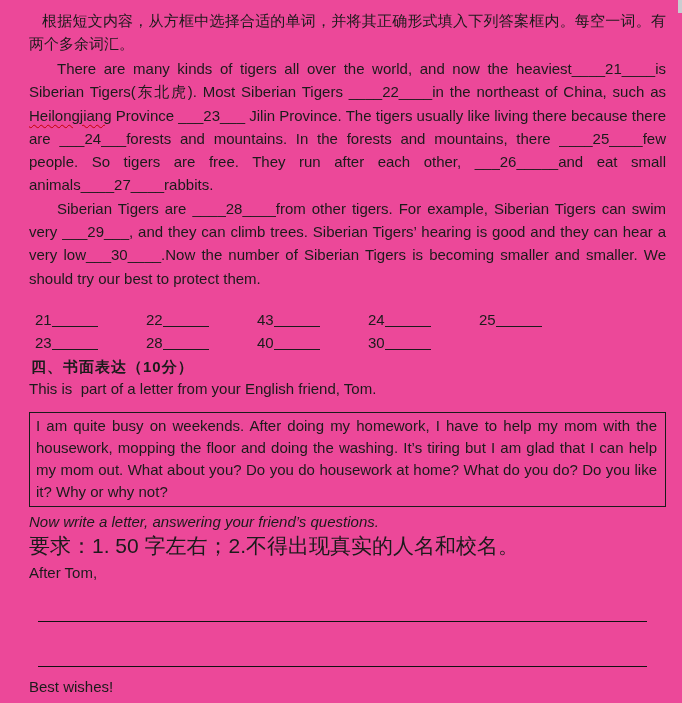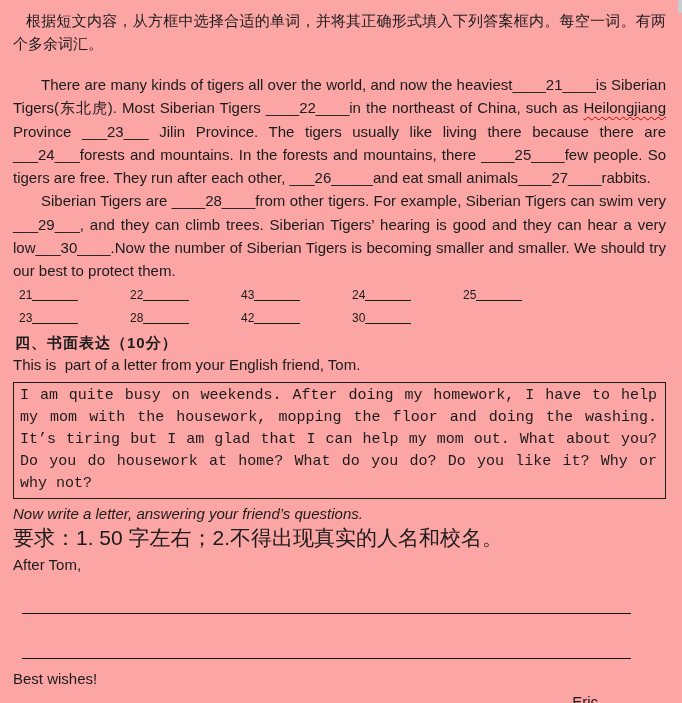--- a/index.html
+++ b/index.html
@@ -7,53 +7,53 @@
     width: 682px; height: 703px;
     background: #ffffff;
     overflow: hidden;
     font-family: "Liberation Sans", sans-serif;
     color: #1b1b1b;
   }
   .page {
     position: relative;
     box-sizing: border-box;
     width: 682px; height: 703px;
-    padding: 9px 16px 0 13px;
-    background: #fca5a5;
+    padding: 9px 16px 0 29px;
+    background: #ec4899;
   }
   .corner-mark {
     position: absolute; top: 0; right: 0;
     width: 4px; height: 13px;
     background: #c9cdd1;
   }
   p { margin: 0; }
   .cn-intro {
     font-size: 15px; line-height: 23px;
     text-indent: 13px;
     text-align: justify;
   }
   .para {
     font-size: 15px; line-height: 23.3px;
     text-align: justify;
   }
   .indent { text-indent: 28px; }
-  .p1 { margin-top: 18px; }
+  .p1 { margin-top: 2px; }
   .spellerror {
     text-decoration-line: underline;
     text-decoration-style: wavy;
     text-decoration-color: #c00000;
     text-decoration-thickness: 1px;
     text-underline-offset: 3px;
   }
   .ansgrid {
-    margin: 1px 0 0 6px;
+    margin: 18px 0 0 6px;
     display: grid;
     grid-template-columns: repeat(5, 111px);
     width: 555px;
-    font-size: 12px; line-height: 23px;
+    font-size: 15px; line-height: 23px;
   }
   .ans { white-space: nowrap; }
   .blank {
     display: inline-block;
     width: 46px; height: 13px;
     border-bottom: 1.6px solid #1b1b1b;
     vertical-align: baseline;
     margin-bottom: -2px;
   }
   .heading {
@@ -61,24 +61,23 @@
     font-size: 15px; line-height: 21px;
     font-weight: bold;
     letter-spacing: 1px;
   }
   .lead {
     margin: 1px 0 0 0;
     font-size: 15px; line-height: 21px;
     white-space: pre-wrap;
   }
   .letterbox {
-    margin-top: 7px;
+    margin-top: 13px;
     border: 1.5px solid #1b1b1b;
     padding: 2px 8px 3px 6px;
-    font-family: Liberation Mono, monospace;
   }
   .letterbox .para { line-height: 22px; text-indent: 0; }
   .after-box { margin-top: 4px; font-style: italic; }
   .cn-req {
     margin: 2px 0 0 0;
     font-size: 21px; line-height: 23px;
   }
   .salutation { margin-top: 5px; }
   .writeline {
     margin-left: 9px;
@@ -108,21 +107,21 @@
   <p class="para indent">Siberian Tigers are ____28____from other tigers. For example, Siberian Tigers can swim very ___29___, and they can climb trees. Siberian Tigers’ hearing is good and they can hear a very low___30____.Now the number of Siberian Tigers is becoming smaller and smaller. We should try our best to protect them.</p>
 
   <div class="ansgrid">
     <span class="ans"><span>21</span><span class="blank"></span></span>
     <span class="ans"><span>22</span><span class="blank"></span></span>
     <span class="ans"><span>43</span><span class="blank"></span></span>
     <span class="ans"><span>24</span><span class="blank"></span></span>
     <span class="ans"><span>25</span><span class="blank"></span></span>
     <span class="ans"><span>23</span><span class="blank"></span></span>
     <span class="ans"><span>28</span><span class="blank"></span></span>
-    <span class="ans"><span>42</span><span class="blank"></span></span>
+    <span class="ans"><span>40</span><span class="blank"></span></span>
     <span class="ans"><span>30</span><span class="blank"></span></span>
   </div>
 
   <p class="heading">四、书面表达（10分）</p>
 
   <p class="lead">This is  part of a letter from your English friend, Tom.</p>
 
   <div class="letterbox">
     <p class="para">I am quite busy on weekends. After doing my homework, I have to help my mom with the housework, mopping the floor and doing the washing. It’s tiring but I am glad that I can help my mom out. What about you? Do you do housework at home? What do you do? Do you like it? Why or why not?</p>
   </div>

